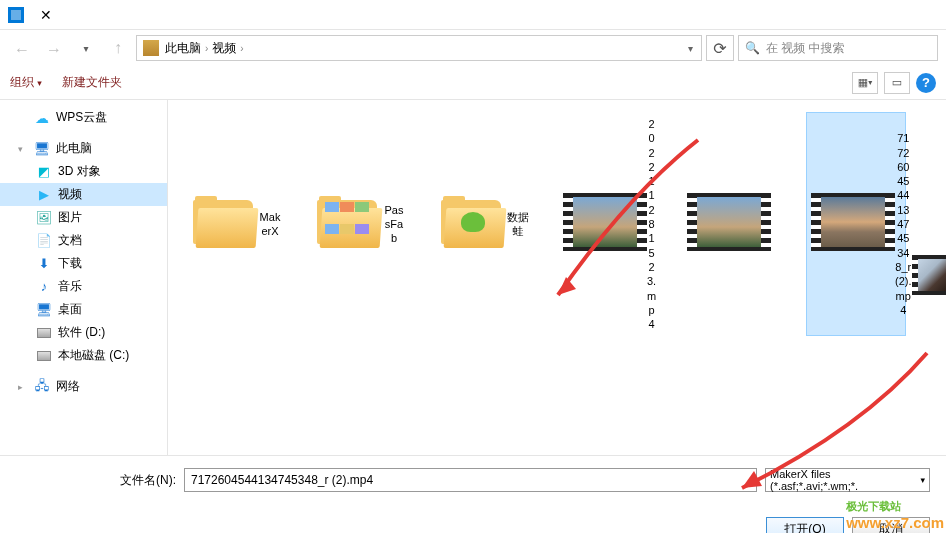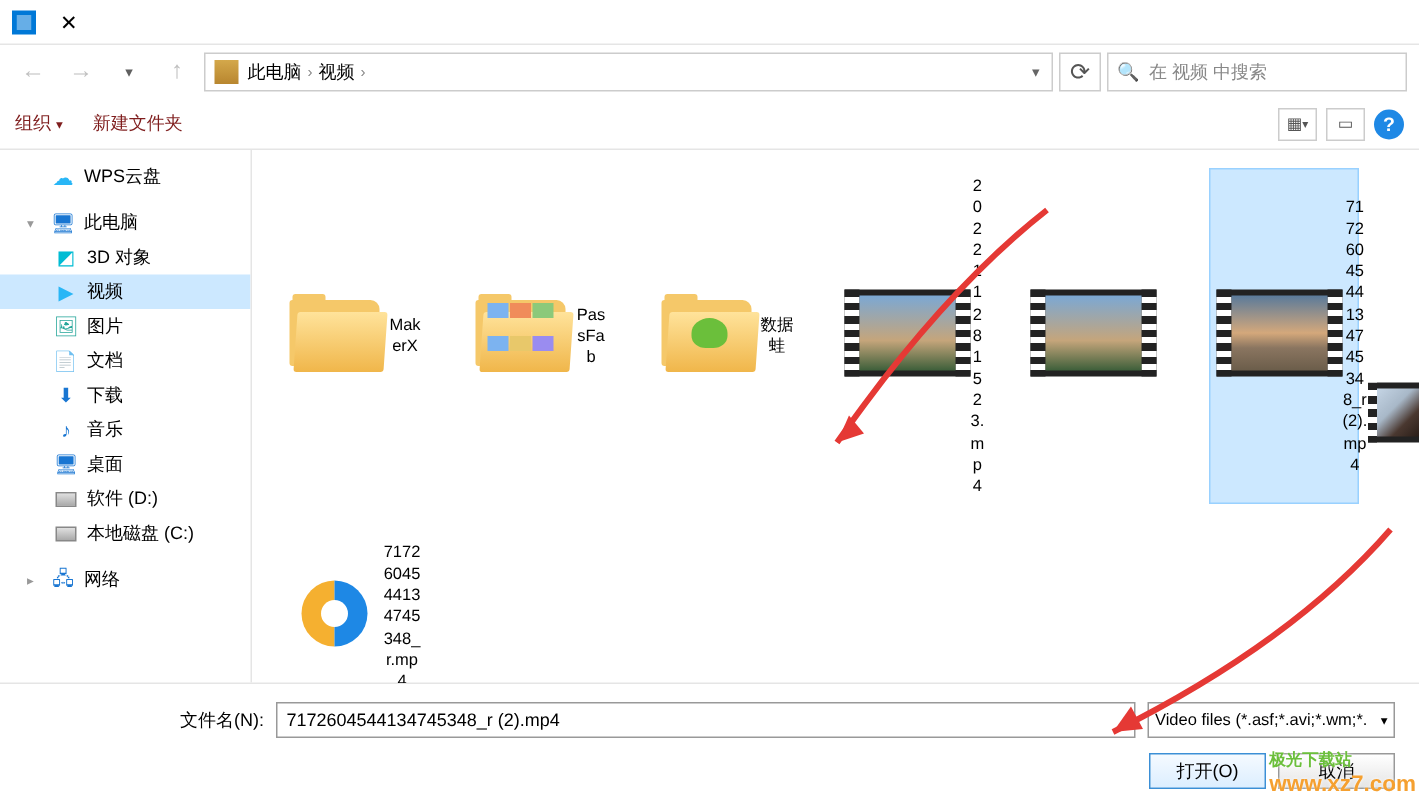--- a/index.html
+++ b/index.html
@@ -83,21 +83,21 @@
 .edge-thumb { position:absolute; right:-6px; top:155px; width:40px; }
 .edge-thumb .video-thumb{ width:40px; height:40px; padding:0 6px;}
 .edge-thumb .film{width:6px;}
 .edge-thumb .img{left:6px;right:6px;}
 
 .arrow-red { position:absolute; pointer-events:none; }
 .arrow1 { left: 360px; top: 35px; width: 180px; height: 180px; }
 .arrow2 { right: 60px; top: 245px; width: 250px; height: 125px; }
 
 .bottom { border-top: 1px solid #e5e5e5; padding: 12px 16px 12px 120px; }
-.filename-row { display:flex; align-items:center; gap:8px; margin-bottom:10px;}
+.filename-row { display:flex; align-items:center; gap:8px; margin-bottom:25px;}
 .filename-label { font-size:12px; }
 .filename-input { flex:1; height:24px; border:1px solid #999; padding:0 6px; font-size:12px;}
 .filetype-select { width:165px; height:24px; border:1px solid #999; font-size:11px; padding:0 4px; display:flex; align-items:center; justify-content:space-between; cursor:pointer;}
 .button-row { display:flex; justify-content:flex-end; gap:8px;}
 .btn { min-width:78px; height:24px; border:1px solid #999; background:linear-gradient(#fff,#e5e5e5); font-size:12px; display:flex;align-items:center;justify-content:center; cursor:pointer;}
 .btn.primary { border:1px solid #3b8fd6; background:linear-gradient(#f5faff,#dceeff);}
 
 .watermark { position:absolute; right:2px; bottom:2px; font-size:11px; color:#6bbf3b; font-weight:bold; text-shadow:0 0 2px #fff;}
 .watermark .sub{ font-size:15px; color:#f5a030; display:block;}
 </style>
@@ -279,32 +279,20 @@
         <div class="file-icon">
             <div class="video-thumb">
               <div class="film left"></div>
               <div class="film right"></div>
               <div class="img sky2"></div>
             </div>
           </div>
         <div class="file-label">7172604544134745348_r (2).mp4</div>
       </div>
 
-      <div class="file-item">
-        <div class="file-icon">
-            <div class="app-thumb">
-              <div class="p-icon">
-                <div class="p-half1"></div>
-                <div class="p-half2"></div>
-                <div class="p-inner"></div>
-              </div>
-            </div>
-          </div>
-        <div class="file-label">7172604544134745348_r.mp4</div>
-      </div>
 
     </div>
 
     <div class="edge-thumb">
       <div class="video-thumb">
           <div class="film left"></div>
           <div class="img sky3"></div>
         </div>
     </div>
 
@@ -313,21 +301,21 @@
         <path d="M30,160 l18,-6 l-10,-12 z" fill="#e53935"></path>
       </svg>
   </div>
 </div>
 
 <div class="bottom">
   <div class="filename-row">
     <span class="filename-label">文件名(N):</span>
     <input class="filename-input" value="7172604544134745348_r (2).mp4" style="">
     <div class="filetype-select">
-        <span>Video files (*.asf;*.avi;*.wm;*.</span>
+        <span>MakerX files (*.asf;*.avi;*.wm;*.</span>
         <span style="font-size:9px;">▾</span>
       </div>
   </div>
   <div class="button-row">
     <div class="btn primary">
         <span>打开(O)</span>
       </div>
     <div class="btn">取消</div>
   </div>
 </div>

